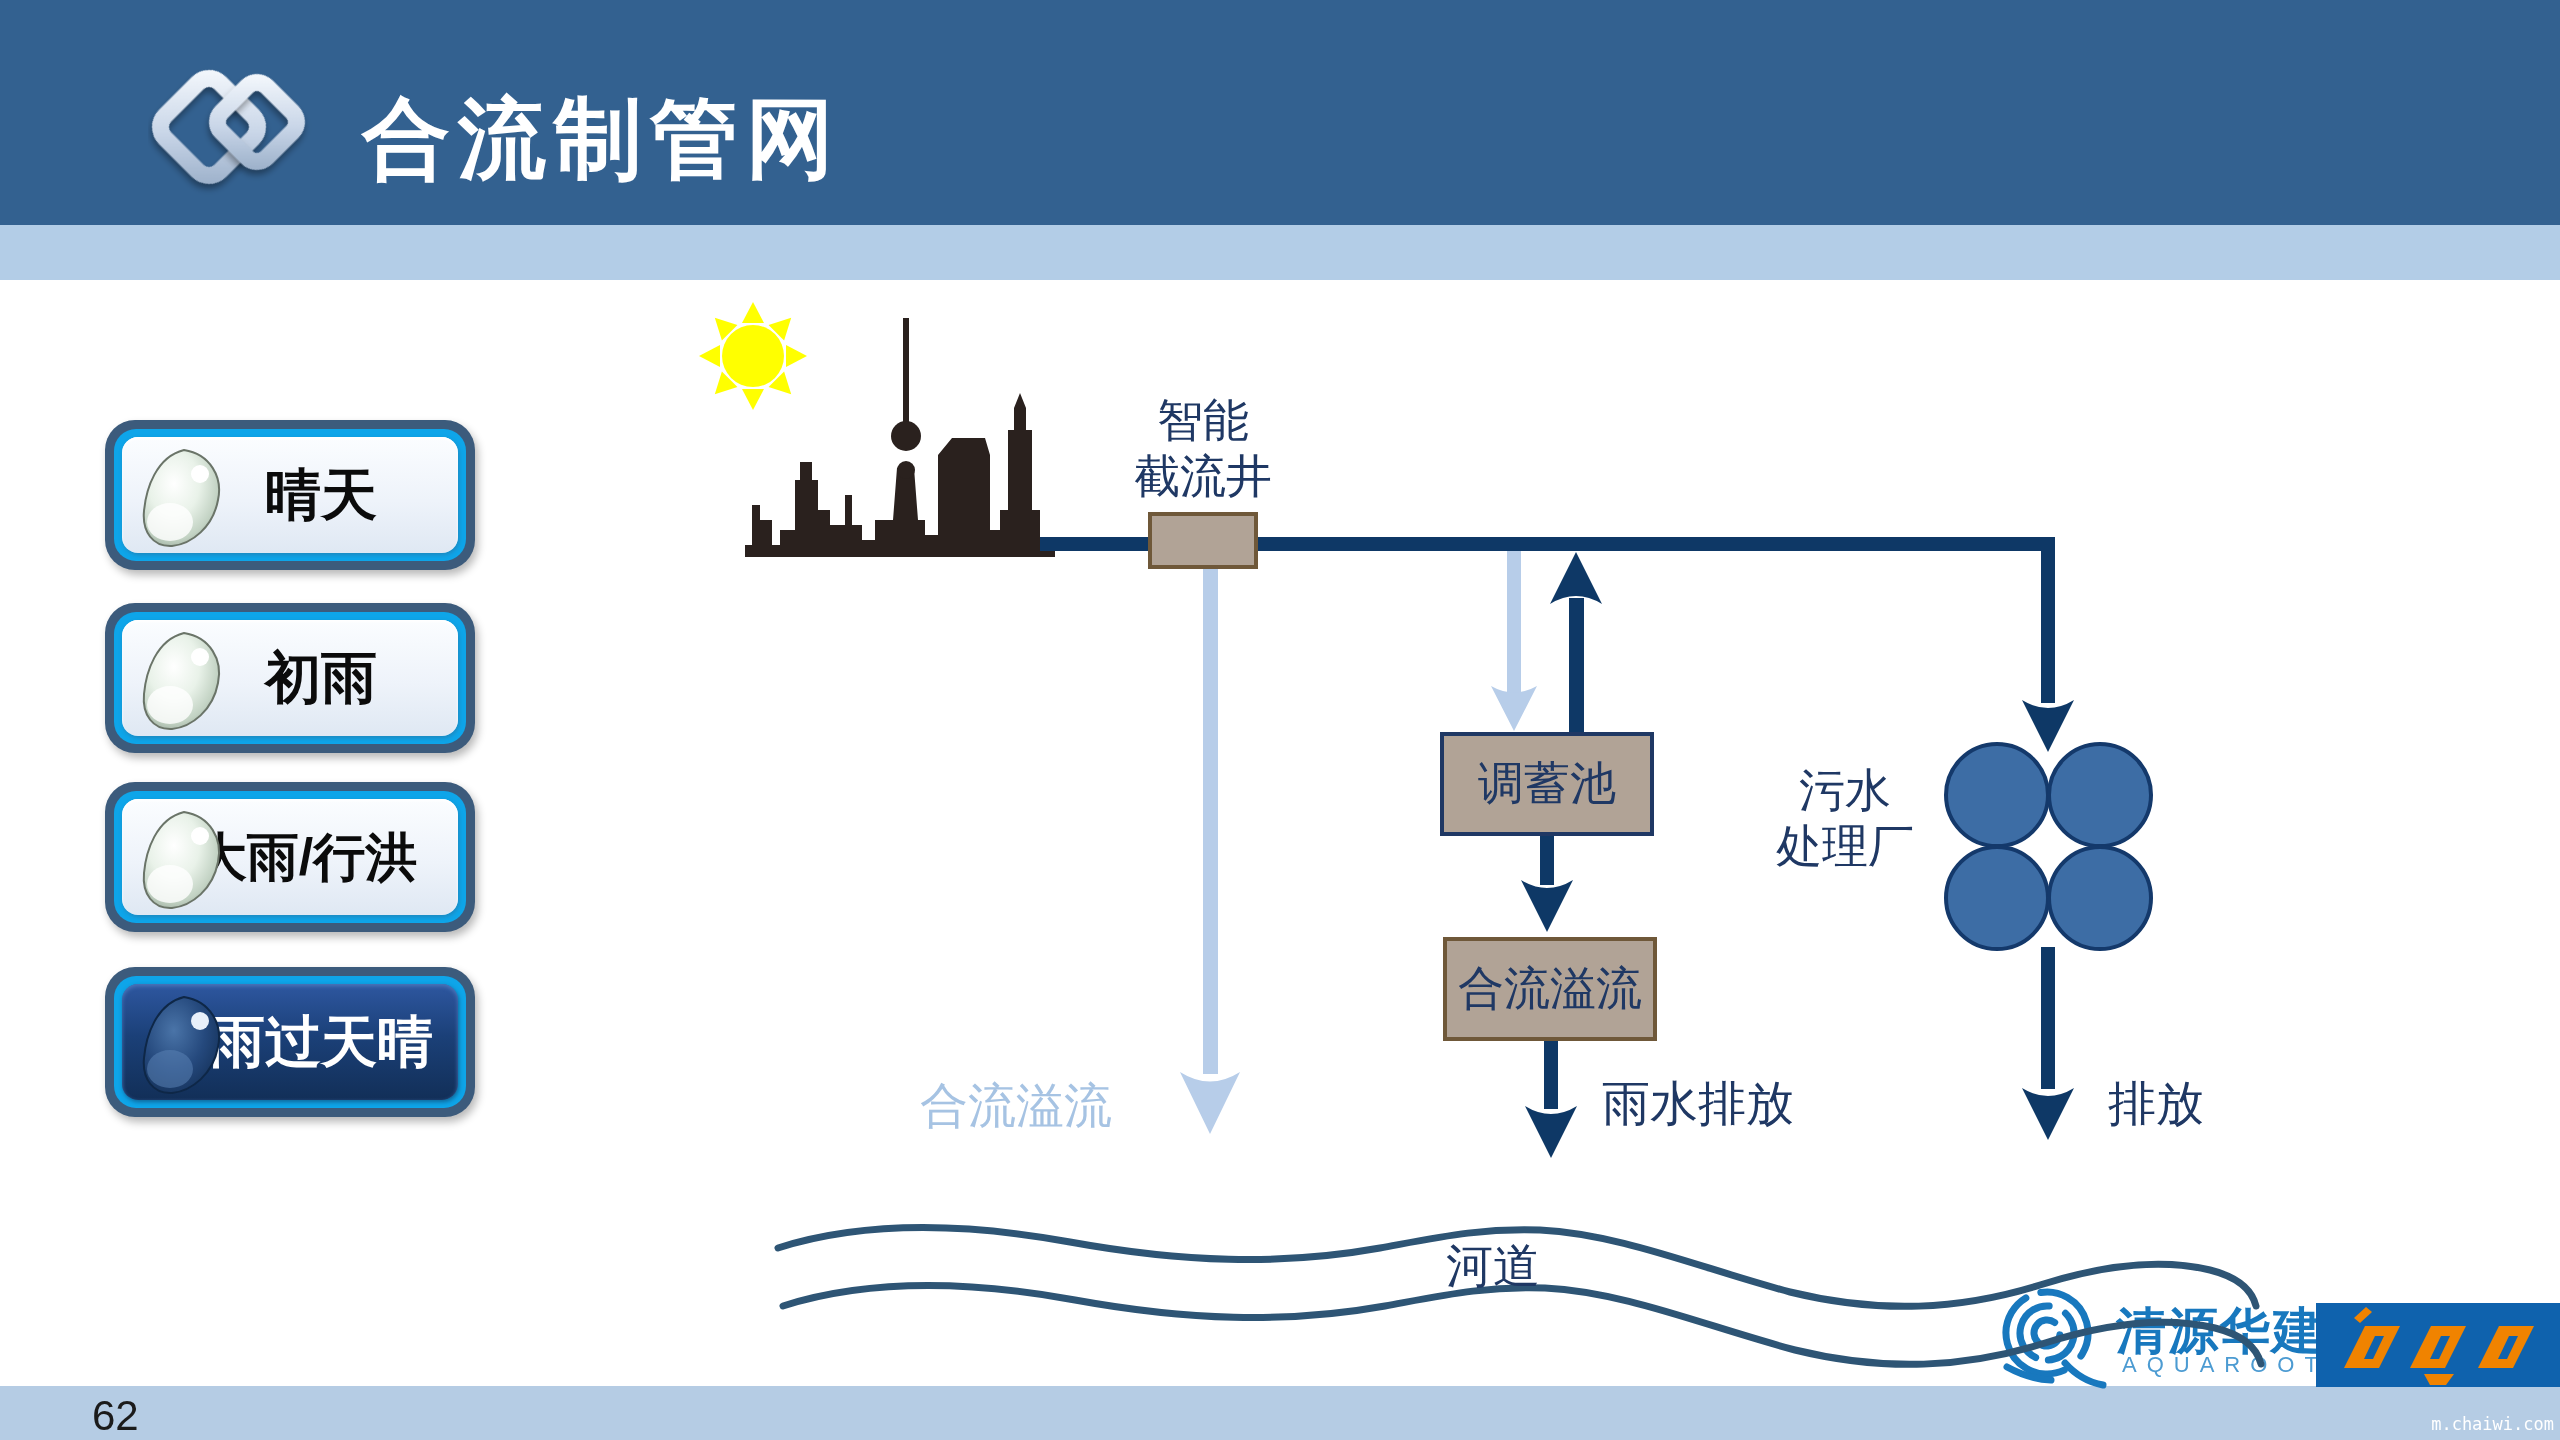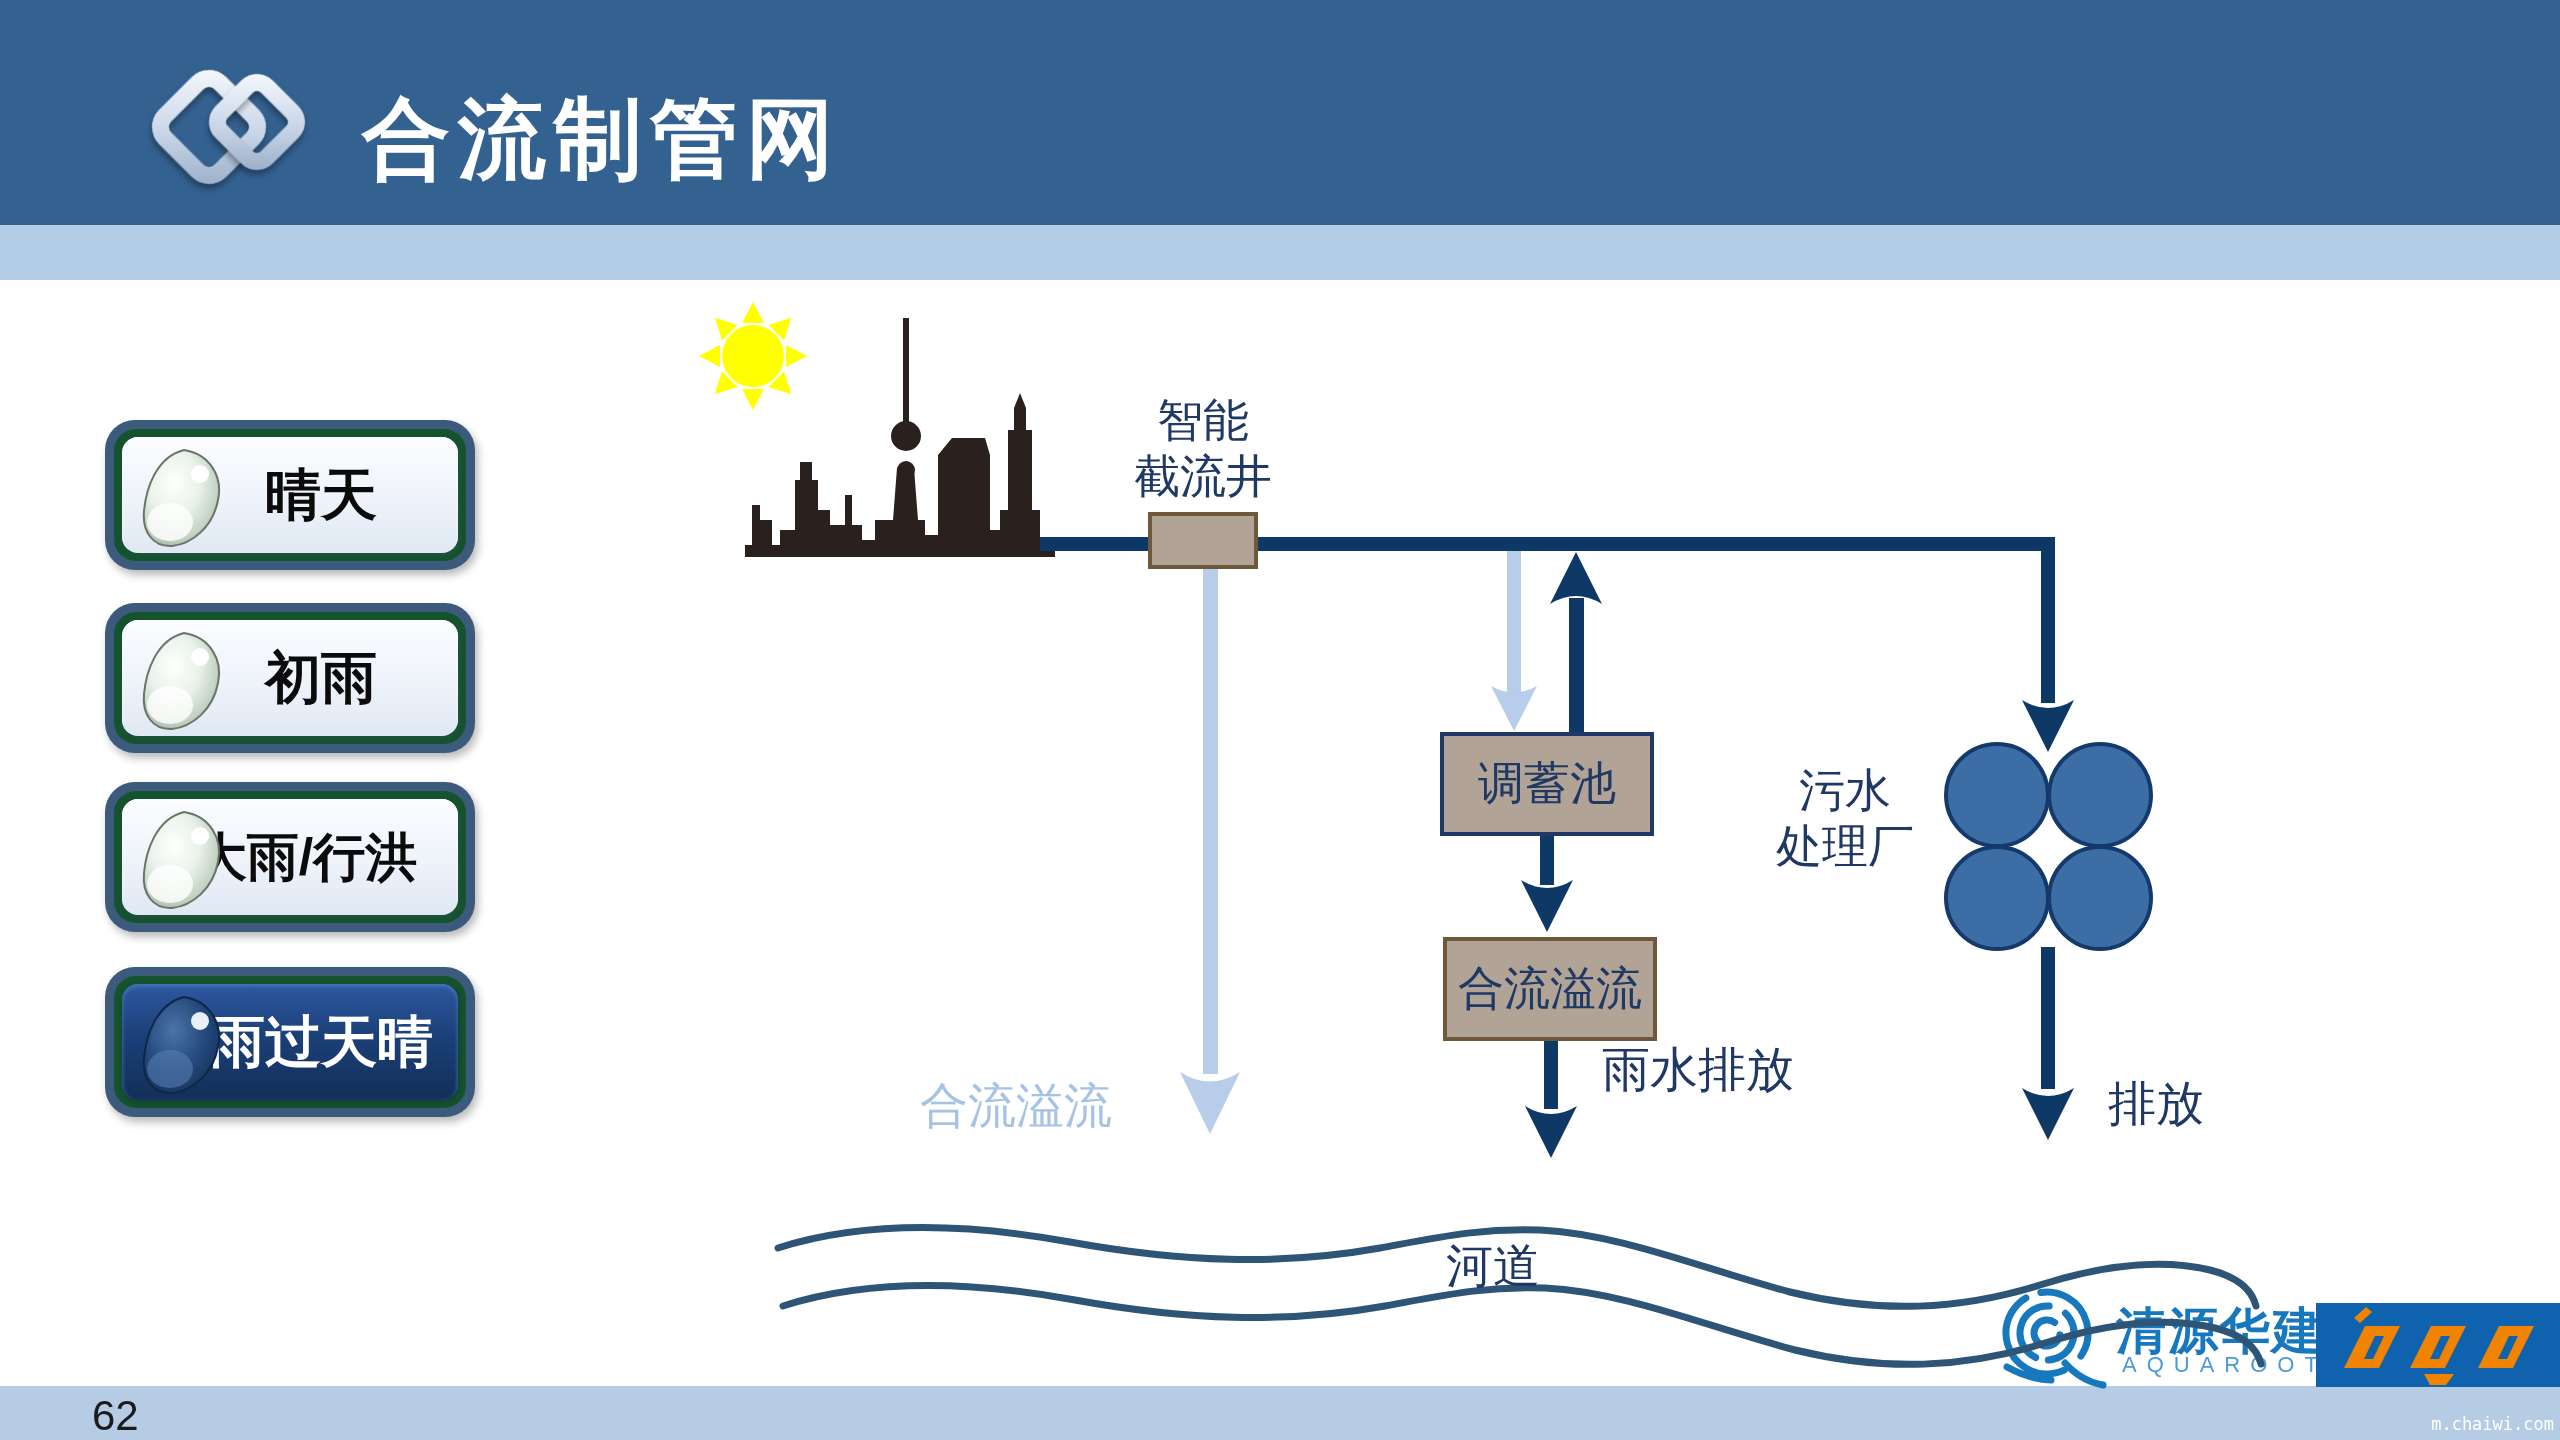--- a/index.html
+++ b/index.html
@@ -10,21 +10,21 @@
   
   .header{left:0;top:0;width:2560px;height:225px;background:#336190;z-index:2;}
   .accent-band{left:0;top:225px;width:2560px;height:55px;background:#B3CDE7;z-index:2;}
   .slide-title{left:362px;top:80px;color:#ffffff;font-size:88px;font-weight:bold;
                letter-spacing:8px;z-index:3;white-space:nowrap;}
   .header-logo{left:148px;top:50px;z-index:3;}
 
   
   .btn{left:105px;width:370px;height:150px;background:#3C5B7C;border-radius:30px;
        padding:9px;box-sizing:border-box;z-index:9;box-shadow:3px 5px 8px rgba(0,0,0,.28);}
-  .btn-ring{width:100%;height:100%;background:#14532d;border-radius:22px;
+  .btn-ring{width:100%;height:100%;background:#0ea5e9;border-radius:22px;
             padding:8px;box-sizing:border-box;}
   .btn-face{position:relative;width:100%;height:100%;border-radius:16px;
             background:linear-gradient(180deg,#FBFDFF 0%,#EEF3FA 55%,#DFE8F3 100%);
             box-shadow:inset 0 2px 3px #ffffff, 1px 2px 4px rgba(60,80,110,.35);
             display:flex;align-items:center;justify-content:center;}
   .btn-label{font-size:56px;font-weight:bold;color:#0b0b0b;margin-left:62px;
              white-space:nowrap;line-height:1;}
   .btn .drop{position:absolute;left:12px;top:6px;}
   .btn.selected .btn-face{background:linear-gradient(180deg,#2E57A0 0%,#1B4078 45%,#122F58 100%);
             box-shadow:inset 0 2px 4px #4d79bd, 1px 2px 4px rgba(20,40,70,.5);}
@@ -37,21 +37,21 @@
            align-items:center;justify-content:center;}
   .box-well{left:1148px;top:512px;width:110px;height:57px;border:4px solid #6F5839;}
   .box-storage{left:1440px;top:732px;width:214px;height:104px;border:4px solid #1F3864;}
   .box-treat{left:1443px;top:937px;width:214px;height:104px;border:4px solid #6F5839;}
   .box-text{font-size:46px;color:#1F3864;font-weight:500;white-space:nowrap;}
 
   .dlabel{z-index:9;color:#1F3864;font-size:46px;line-height:56px;white-space:nowrap;}
   .lbl-well{left:1078px;top:392px;width:250px;text-align:center;}
   .lbl-wwtp{left:1715px;top:762px;width:260px;text-align:center;}
   .lbl-overflow{left:920px;top:1078px;font-size:48px;color:#A6C3E3;}
-  .lbl-storm{left:1602px;top:1042px;font-size:48px;}
+  .lbl-storm{left:1602px;top:1076px;font-size:48px;}
   .lbl-discharge{left:2108px;top:1076px;font-size:48px;}
   .lbl-river{left:1446px;top:1238px;font-size:47px;}
 
   
   .overlay{left:0;top:0;z-index:6;pointer-events:none;}
 
   
   .footer-band{left:0;top:1386px;width:2560px;height:54px;background:#B5CCE4;z-index:2;}
   .page-number{left:92px;top:1392px;font-family:Liberation Sans, sans-serif;
                font-size:42px;color:#1b1b1b;z-index:7;}

